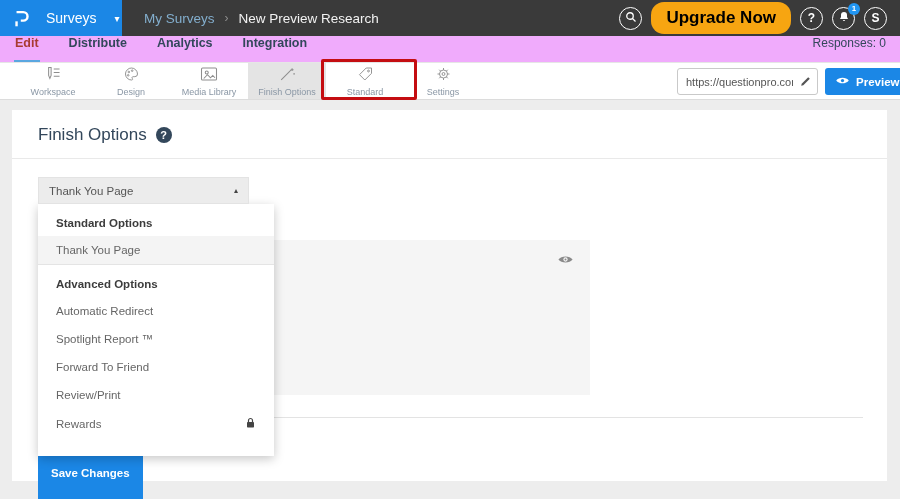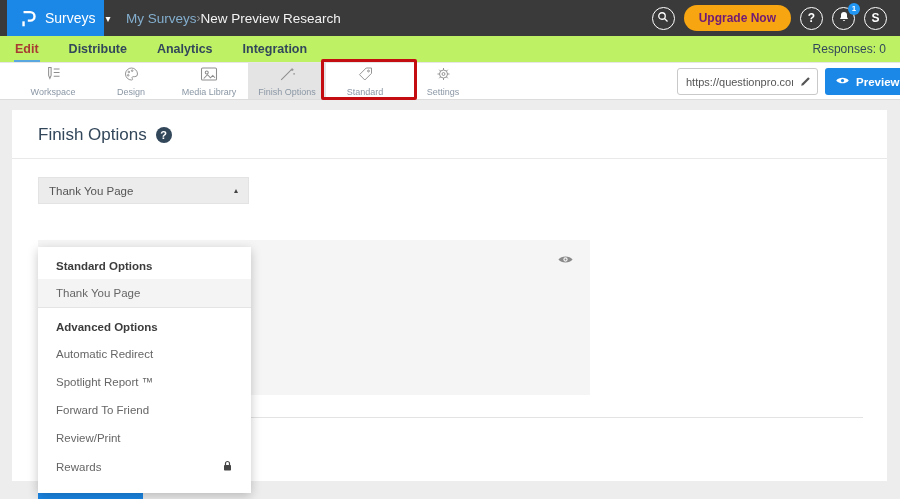--- a/index.html
+++ b/index.html
@@ -6,35 +6,35 @@
   html,body { width:900px; height:499px; }
   body {
     font-family: "Liberation Sans", sans-serif;
     background:#ededed;
     position:relative;
     overflow:hidden;
   }
 
   
   .topbar { height:36px; background:#3a3a3a; display:flex; align-items:stretch; }
-  .logo-box { width:97px; background:#1b87e6; display:flex; align-items:center; padding-left:13px; gap:8px; cursor:pointer;margin-left:7px; }
+  .logo-box { width:122px; background:#1b87e6; display:flex; align-items:center; padding-left:13px; gap:16px; cursor:pointer; }
   .logo-glyph svg { display:block; }
   .logo-label { color:#fff; font-size:14px; }
   .logo-caret { color:#fff; font-size:10px; margin-left:2px; }
-  .breadcrumb { display:flex; align-items:center; gap:0; margin-left:22px; font-size:13.5px; }
+  .breadcrumb { display:flex; align-items:center; gap:10px; margin-left:22px; font-size:13.5px; }
   .crumb-parent { color:#83aecd; cursor:pointer; }
   .crumb-sep { color:#8f8f8f; font-size:12px; }
   .crumb-current { color:#f2f2f2; }
   .topbar-right { margin-left:auto; display:flex; align-items:center; gap:9px; padding-right:13px; }
   .circle-btn { width:23px; height:23px; border:1.6px solid #fff; border-radius:50%; display:flex; align-items:center; justify-content:center; color:#fff; font-size:12px; font-weight:bold; cursor:pointer; position:relative; flex:none; }
-  .upgrade-btn { background:#f7a511; color:#701a75; font-size:12px; font-weight:bold; border:none; border-radius:13px; padding:6px 15px; cursor:pointer; }
+  .upgrade-btn { background:#f7a511; color:#000000; font-size:17px; font-weight:bold; border:none; border-radius:13px; padding:6px 15px; cursor:pointer; }
   .badge { position:absolute; top:-5px; right:-6px; background:#2196f3; color:#fff; font-size:8px; font-weight:bold; width:12px; height:12px; border-radius:50%; display:flex; align-items:center; justify-content:center; }
 
   
-  .tabbar { height:27px; background:#bef264; border-bottom:1px solid #e6e6e6; display:flex; align-items:flex-end; padding:0 14px; gap:28px; }
+  .tabbar { height:27px; background:#f0abfc; border-bottom:1px solid #e6e6e6; display:flex; padding:0 14px; gap:28px; }
   .tab { font-size:12.5px; font-weight:bold; color:#33475b; padding:0 1px 6px; cursor:pointer; }
   .tab.active { color:#a83b32; border-bottom:2px solid #5aa7e0; padding-bottom:4px; }
   .responses { margin-left:auto; font-size:12px; font-weight:normal; color:#33475b; padding-bottom:6px; }
 
   
   .toolbar { height:37px; background:#fff; border-bottom:1px solid #dcdcdc; display:flex; padding-left:14px; position:relative; }
   .tool { width:78px; display:flex; flex-direction:column; align-items:center; justify-content:center; gap:1px; cursor:pointer; color:#8a97a5; }
   .tool-label { font-size:9px; }
   .tool svg { stroke:#8d8d8d; fill:none; stroke-width:1.4; }
   .tool.active { background:#e4e4e4; }
@@ -52,21 +52,21 @@
   .panel-title-row { display:flex; align-items:center; gap:9px; padding:15px 0 13px 26px; border-bottom:1px solid #e9e9e9; }
   .panel-title { font-size:17px; color:#33475b; }
   .help-circle { width:16px; height:16px; border-radius:50%; background:#33475b; color:#fff; font-size:11px; font-weight:bold; display:flex; align-items:center; justify-content:center; cursor:pointer; }
 
   .preview-box { position:absolute; left:26px; top:130px; width:552px; height:155px; background:#f5f5f5; }
   .preview-eye { position:absolute; right:16px; top:12px; cursor:pointer; }
 
   .dropdown-trigger { position:absolute; left:26px; top:67px; width:211px; height:27px; background:#ececec; border:1px solid #e3e3e3; display:flex; align-items:center; justify-content:space-between; padding:0 10px; font-size:11.5px; color:#555; cursor:pointer; z-index:11; }
   .trigger-caret { font-size:8px; color:#444; }
 
-  .menu { position:absolute; left:26px; top:94px; width:213px; background:#fff; box-shadow:0 3px 10px rgba(0,0,0,0.22); z-index:10; padding-bottom:11px;margin-top:43px; }
+  .menu { position:absolute; left:26px; top:94px; width:236px; background:#fff; box-shadow:0 3px 10px rgba(0,0,0,0.22); z-index:10; padding-bottom:17px; }
   .menu-header { padding:13px 18px 7px; font-size:11.5px; font-weight:bold; color:#3c3c3c; }
   .menu-item { padding:8px 18px; font-size:11.5px; color:#666; cursor:pointer; display:flex; align-items:center; justify-content:space-between; }
   .menu-item.selected { background:#f4f4f4; }
   .menu-divider { border-top:1px solid #e4e4e4; }
 
   .bottom-divider { position:absolute; left:26px; right:24px; top:307px; border-top:1px solid #e3e3e3; }
   .save-btn { position:absolute; left:26px; top:333px; background:#1b87e6; color:#fff; border:none; border-radius:3px; font-size:11.5px; font-weight:bold; padding:24px 13px; cursor:pointer; font-family:"Liberation Sans",sans-serif; }
 </style>
 </head>
 <body>

